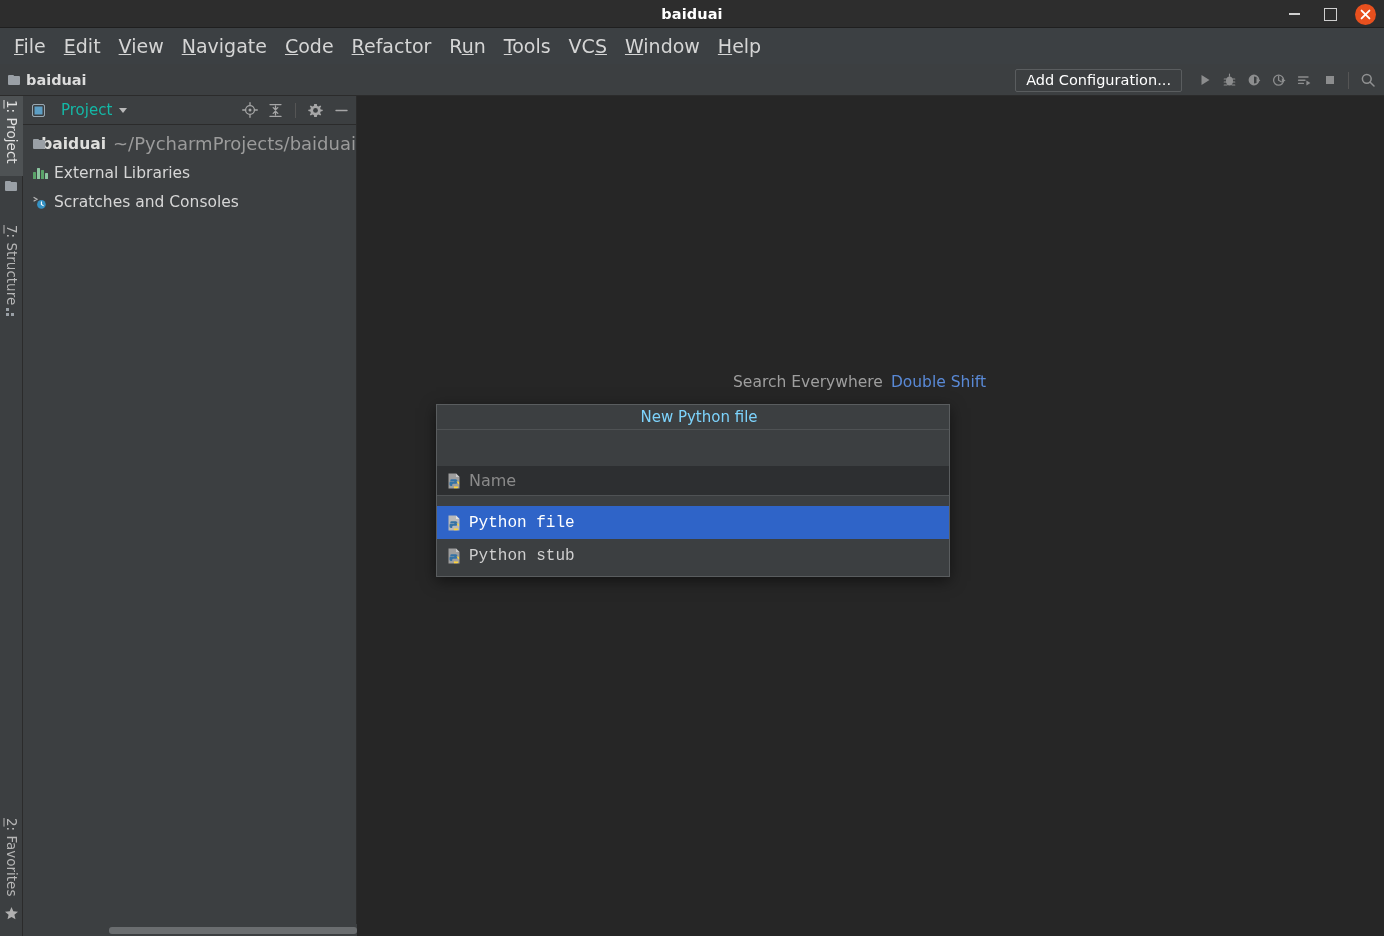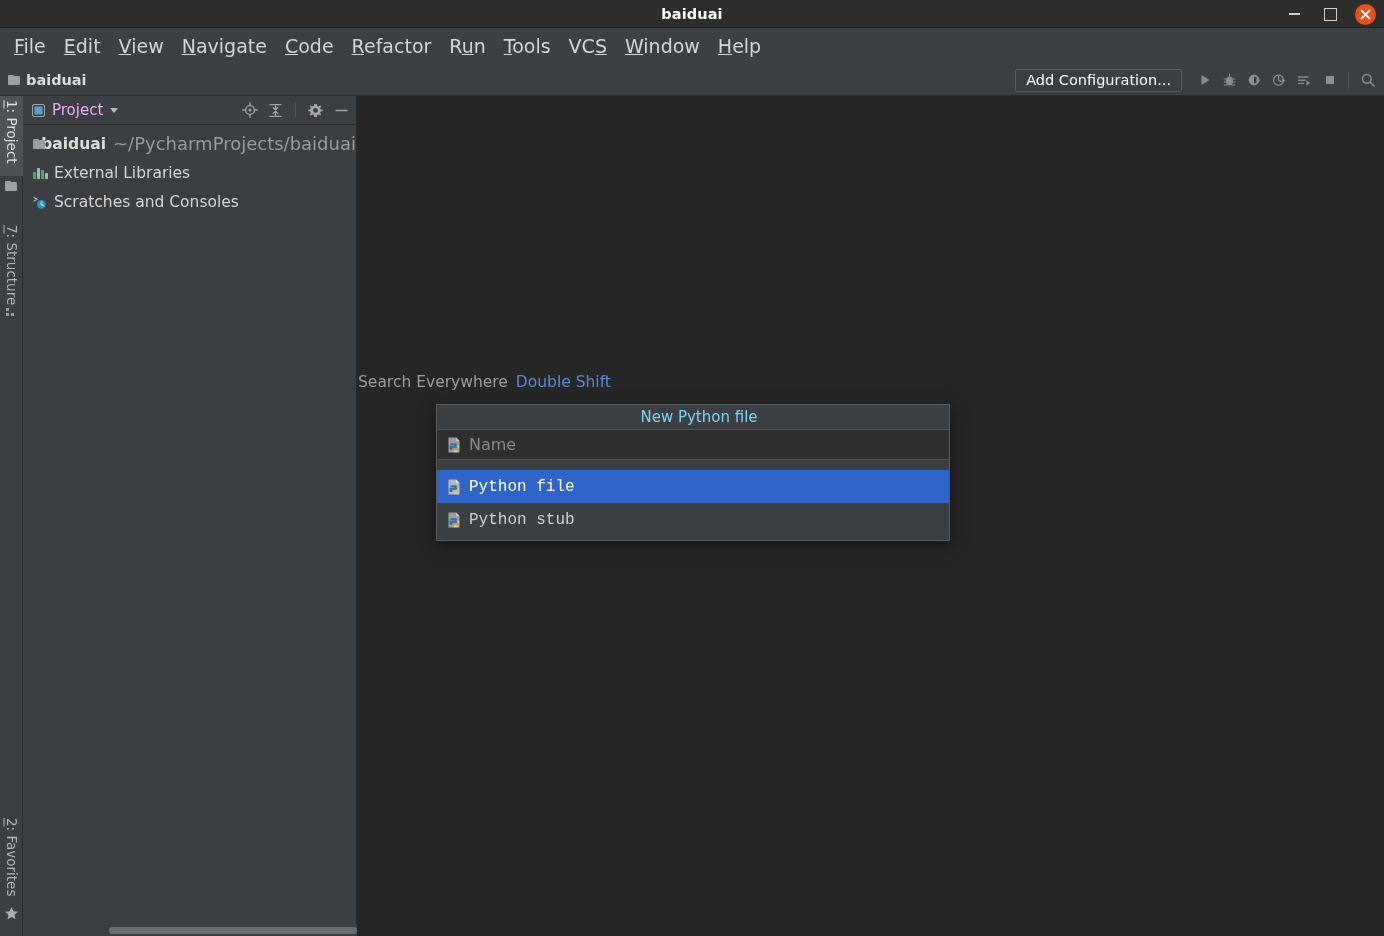--- a/index.html
+++ b/index.html
@@ -94,21 +94,21 @@
 
   
   .projpanel {
     position: absolute; left: 23px; top: 96px; width: 334px; height: 840px;
     background: #3c3f41; border-right: 1px solid #2b2b2b;
   }
   .proj-header {
     height: 29px; display: flex; align-items: center; padding: 0 6px 0 9px;
     border-bottom: 1px solid #2b2b2b;
   }
-  .proj-title { color: #f0abfc; font-size: 15px; margin-left: 7px; text-align: right; }
+  .proj-title { color: #14b8a6; font-size: 15px; margin-left: 16px; text-align: right; }
   .proj-sq {
     width: 13px; height: 13px; border: 1.6px solid #9aa7b0; border-radius: 2px;
     background: #5c9ec4; box-shadow: inset 0 0 0 1.5px #3c3f41;
   }
   .caret-dn {
     width: 0; height: 0; margin-left: 7px;
     border-left: 4.5px solid transparent; border-right: 4.5px solid transparent;
     border-top: 5px solid #b9b9b9;
   }
   .proj-actions { margin-left: auto; display: flex; align-items: center; gap: 9px; }
@@ -139,21 +139,21 @@
 
   
   .editor {
     position: absolute; left: 358px; top: 96px; width: 1003px; height: 840px;
     background: #262626;
   }
 
   
   .se-hint {
     position: absolute; left: 0; right: 0; top: 277px;
-    display: flex; align-items: center; gap: 8px;
+    display: flex; align-items: center; justify-content: center; gap: 8px;
     font-size: 15.5px; cursor: default;
   }
   .se-label { color: #9e9e9e; }
   .se-key { color: #5989d6; }
 
   
   .popup {
     position: absolute; left: 78px; top: 308px; width: 514px;
     background: #3c3f41; border: 1px solid #5a5d5f;
     box-shadow: 0 4px 14px rgba(0,0,0,.5);
@@ -161,20 +161,21 @@
   .popup-title {
     height: 25px; display: flex; align-items: center; justify-content: center;
     color: #7dd3fc; font-size: 15px; background: #3c3f41;
     border-bottom: 1px solid #4f5254;
     padding-left: 12px;
   }
   .popup-input {
     height: 30px; display: flex; align-items: center; gap: 7px;
     background: #2d2f31; padding-left: 10px; border-bottom: 1px solid #4f5254;
     cursor: text;
+    margin-top: 36px;
   }
   .popup-input .ph { color: #8a8a8a; font-size: 16px; }
   .popup-gap { height: 10px; background: #3c3f41; }
   .popup-list { background: #3c3f41; padding-bottom: 4px; }
   .popup-opt {
     height: 33px; display: flex; align-items: center; gap: 7px; padding-left: 10px;
     color: #cfcfcf; font-size: 16px; cursor: default; font-family: Liberation Mono, monospace;
   }
   .popup-opt.selected { background: #2f64c8; color: #ffffff; }
 

